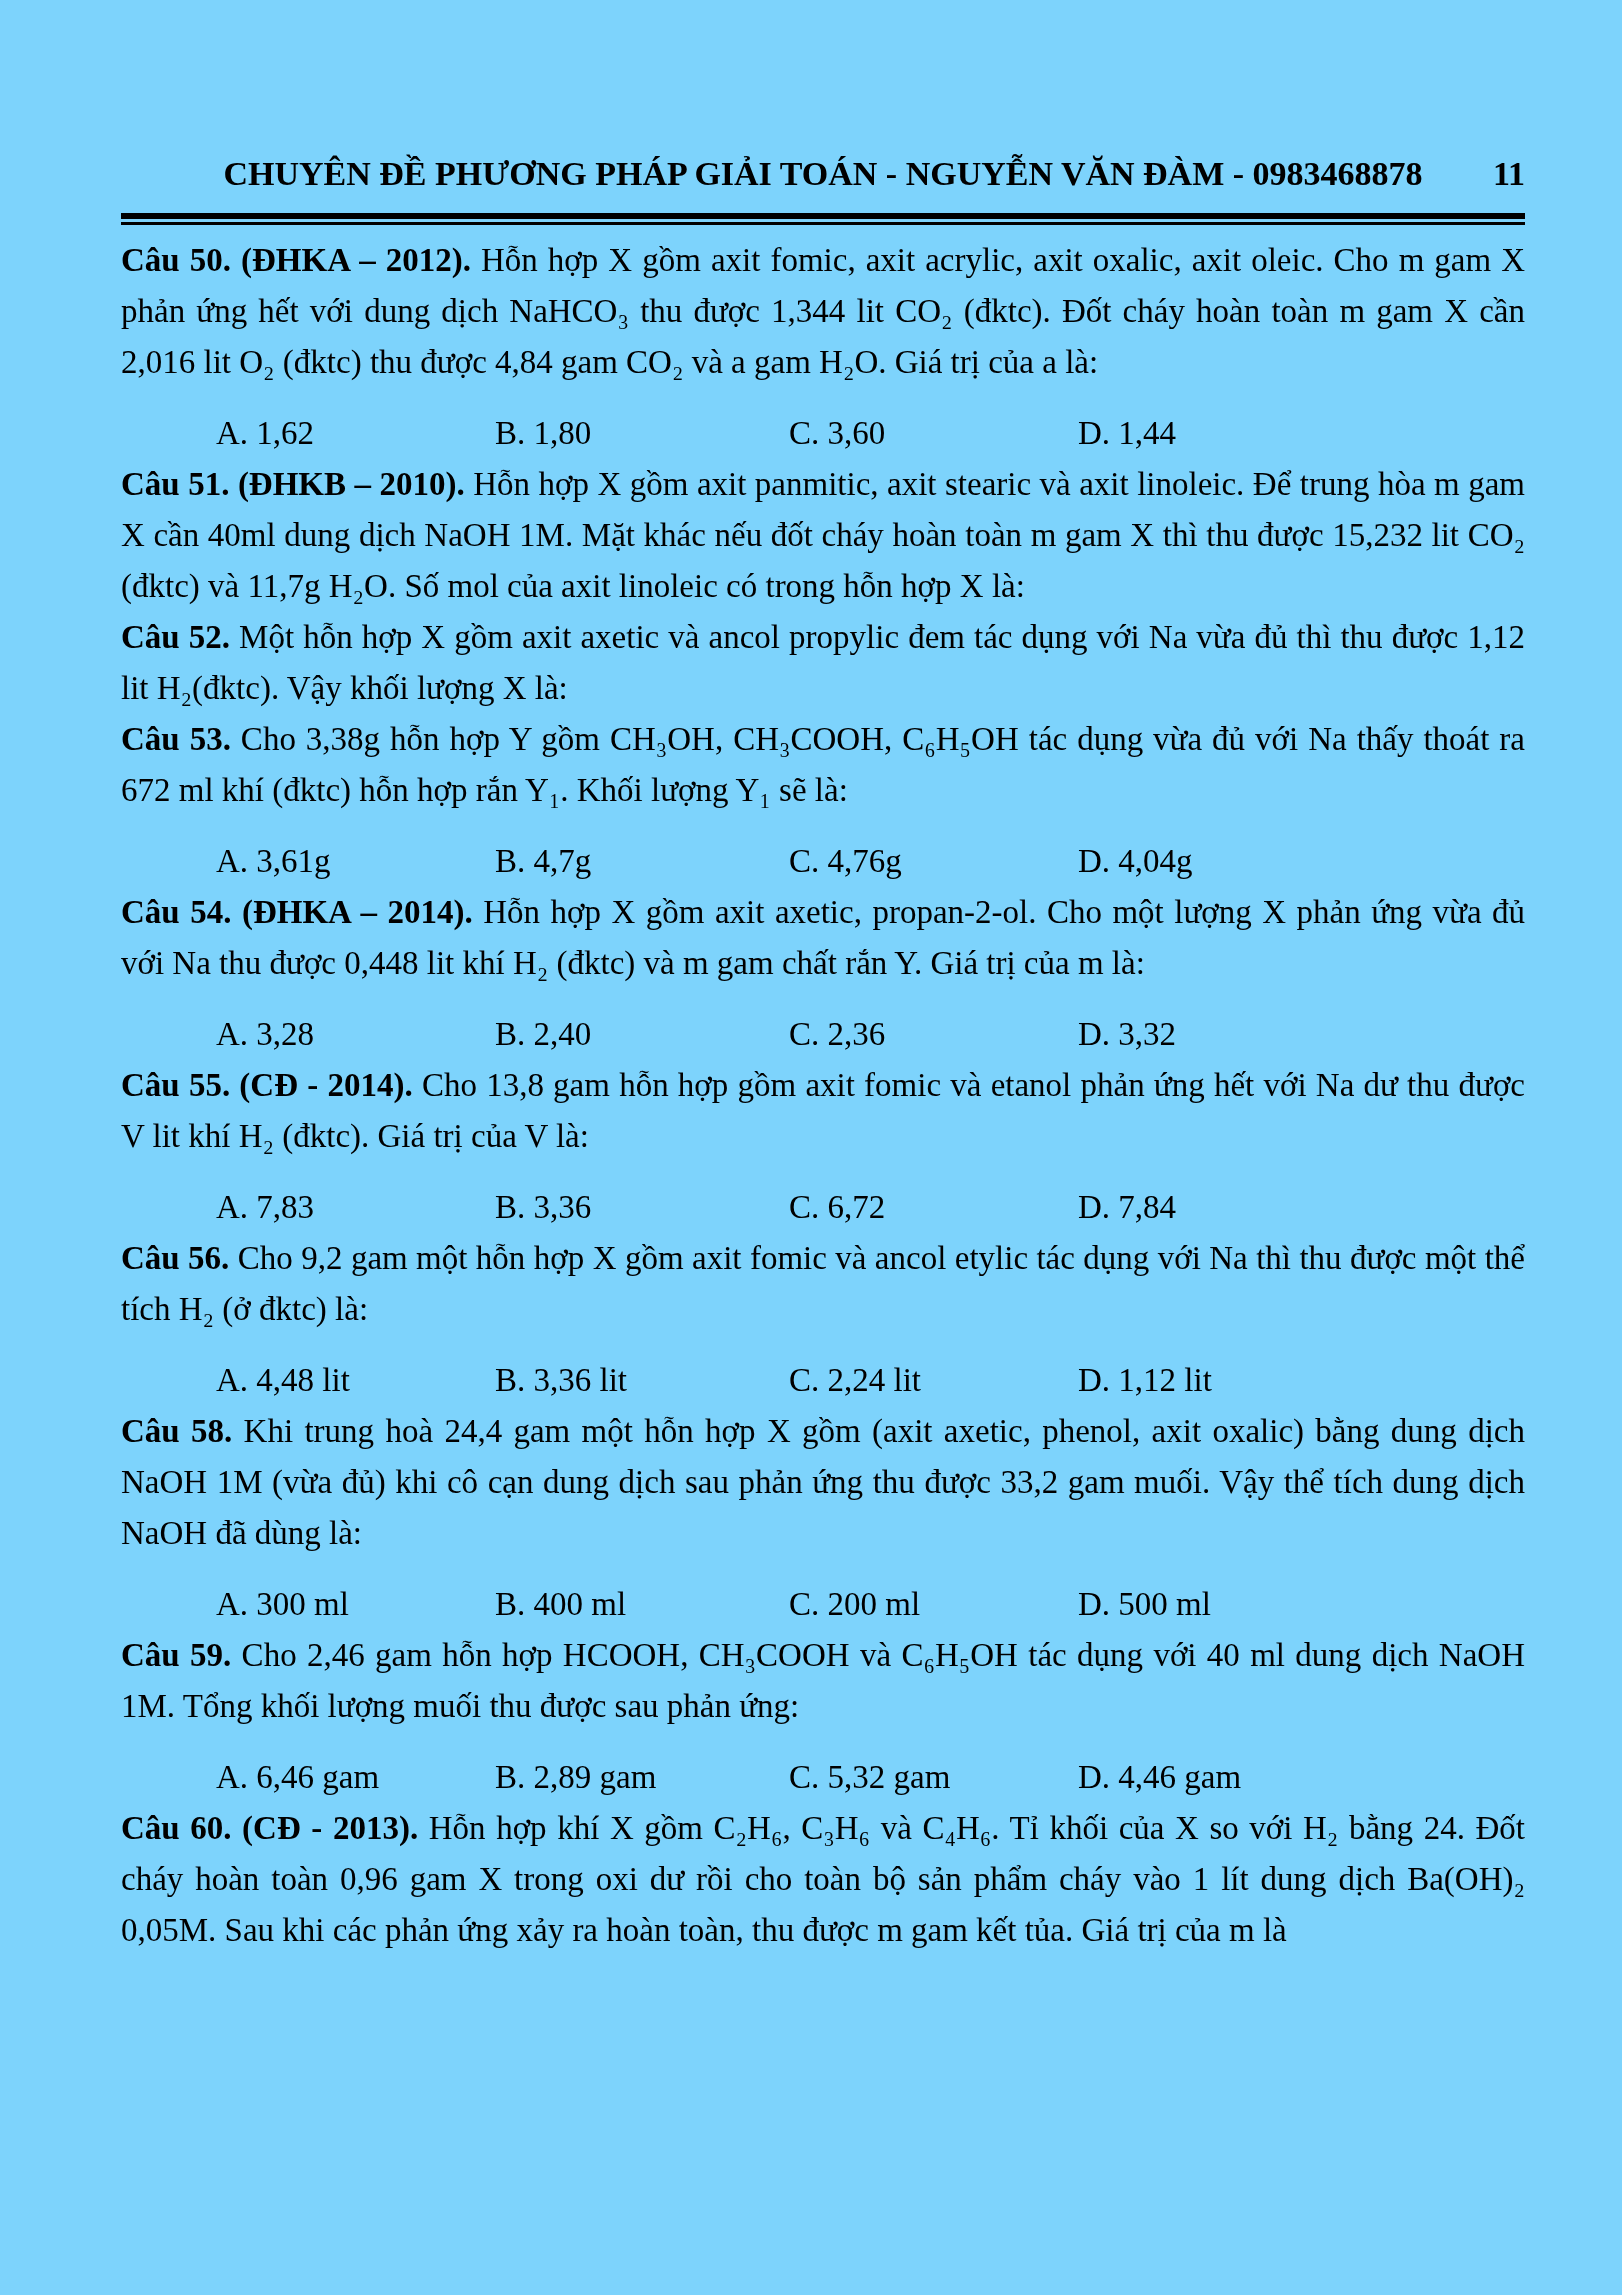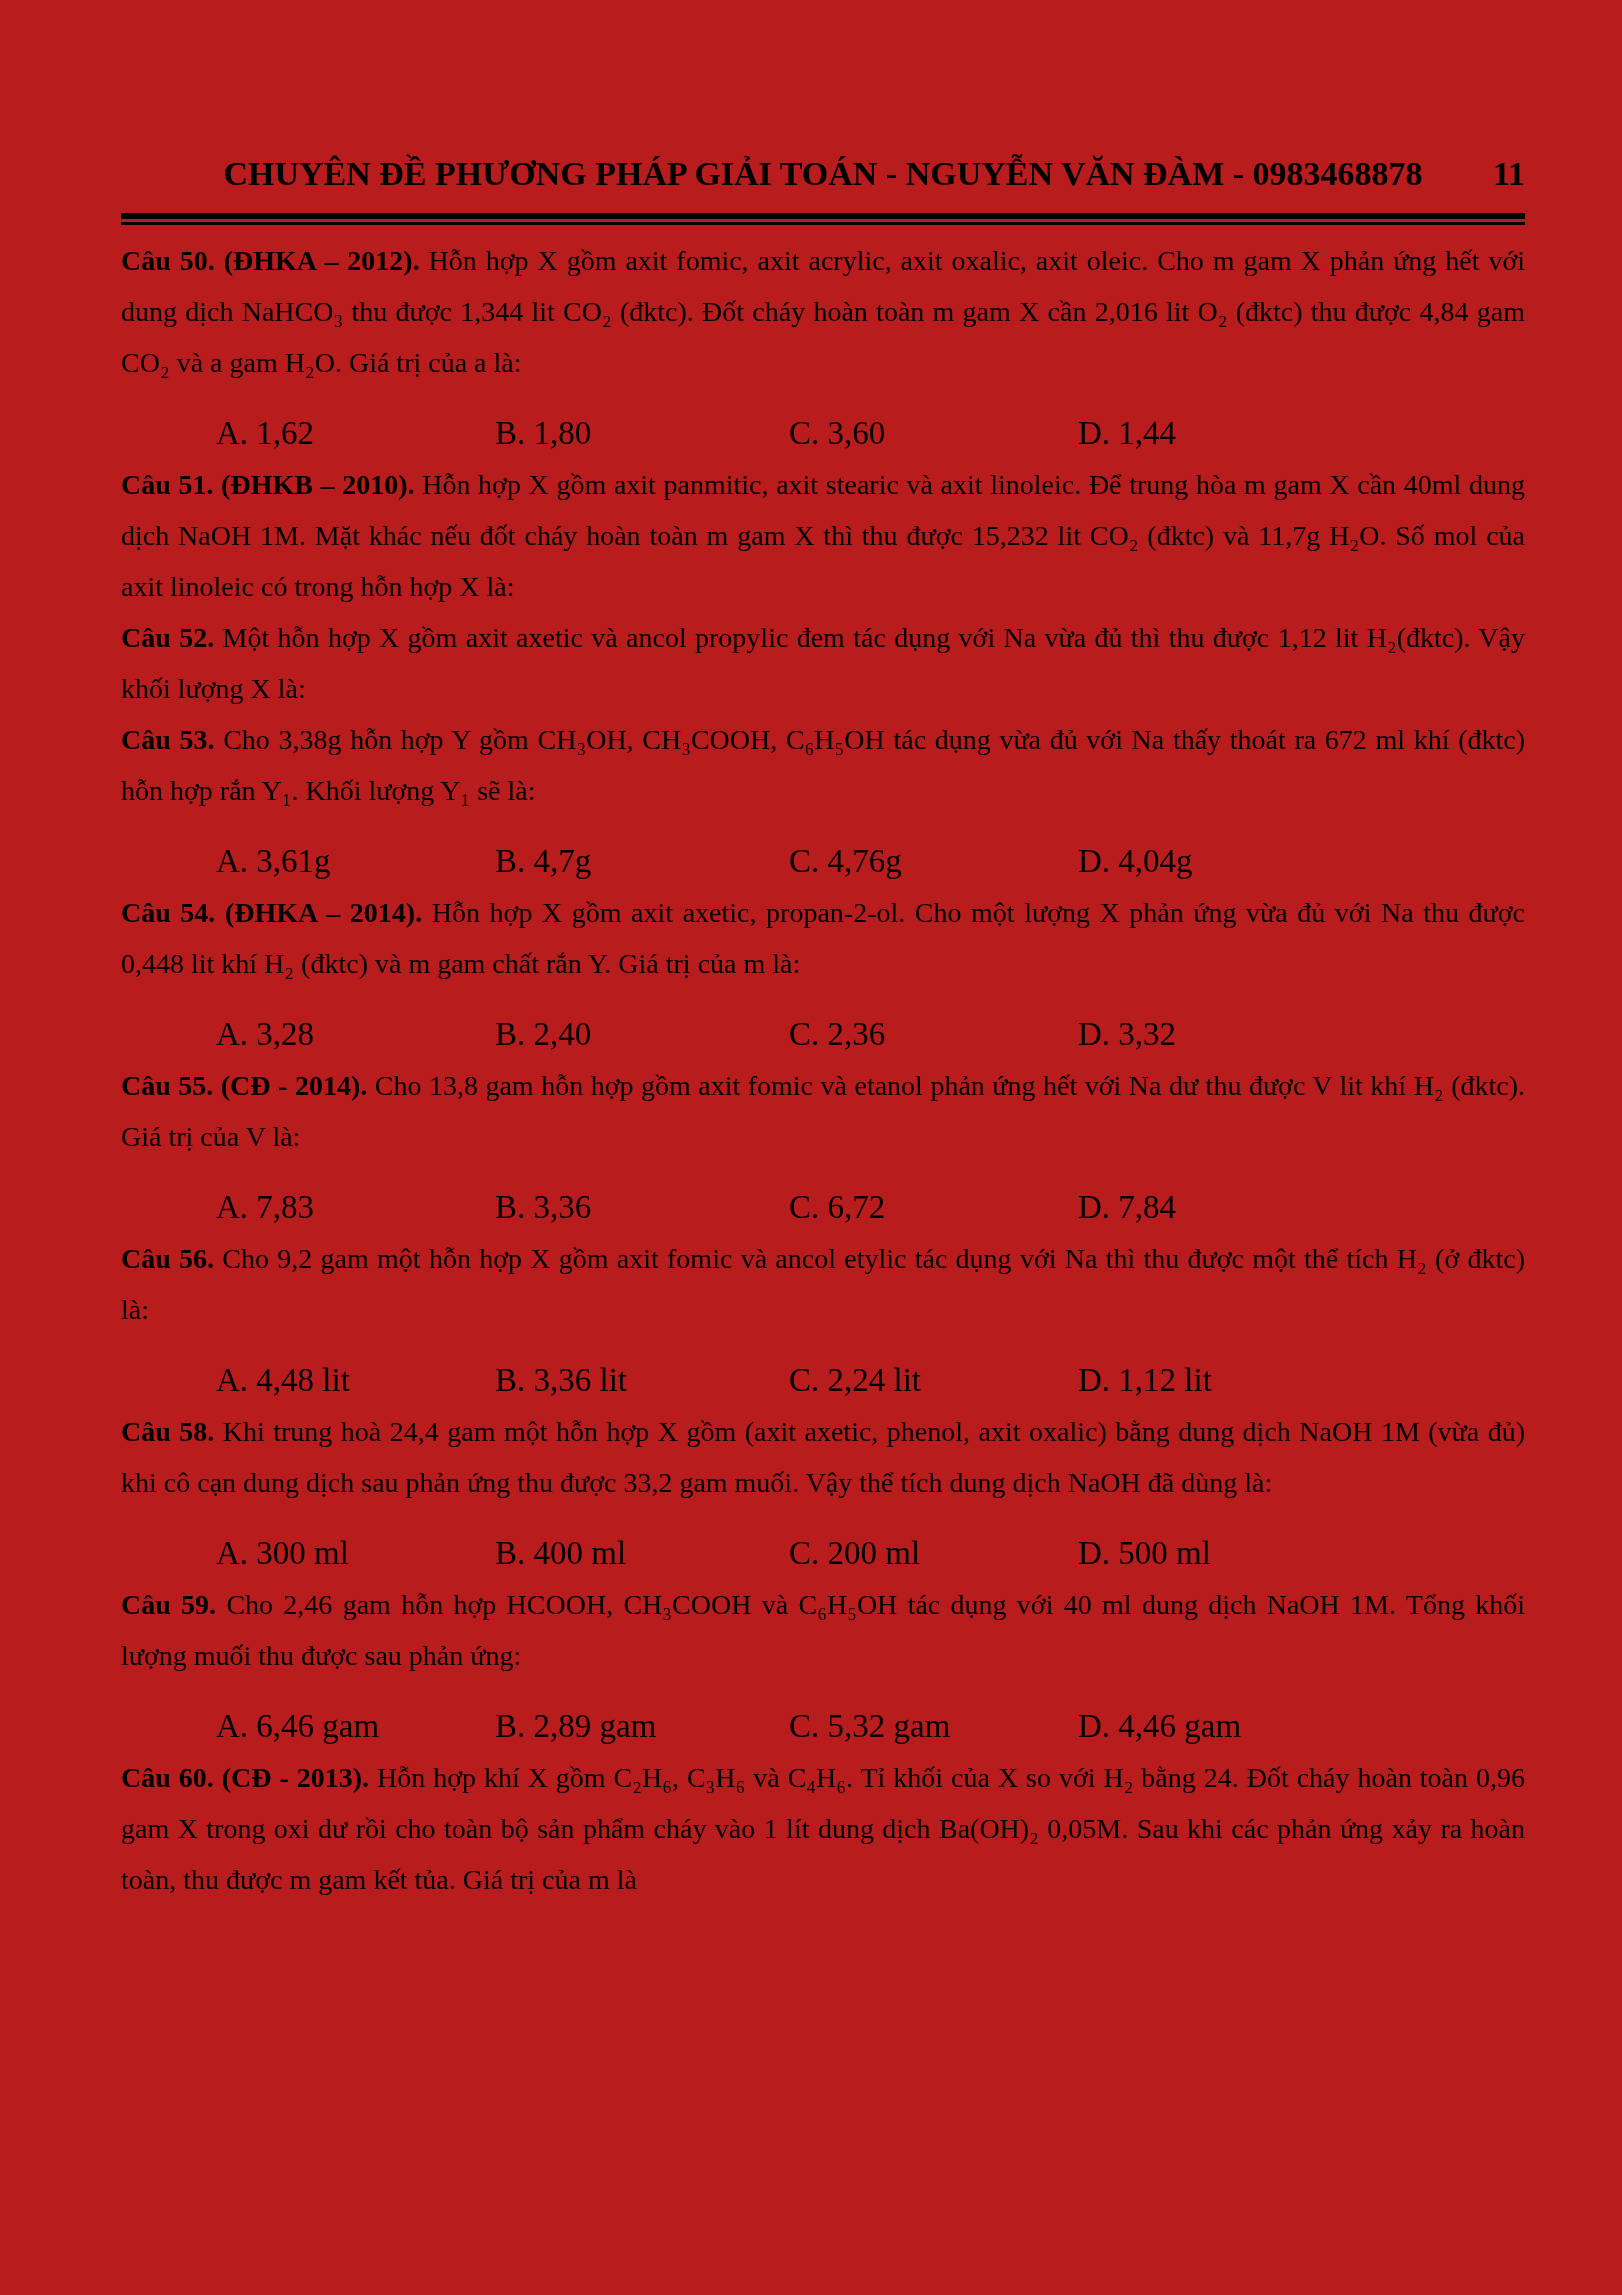--- a/index.html
+++ b/index.html
@@ -5,21 +5,21 @@
   html, body {
     margin: 0;
     padding: 0;
     background: #9a9a9a;
   }
   .page {
     position: relative;
     width: 1623px;
     height: 2295px;
     margin: 0 auto;
-    background: #b91c1c;
+    background: #7dd3fc;
     box-sizing: border-box;
     padding: 154px 98px 0 121px;
     font-family: "Liberation Serif", "DejaVu Serif", serif;
     color: #000000;
     overflow: hidden;
   }
   
   .header {
     position: relative;
     text-align: center;
@@ -45,21 +45,21 @@
     height: 2.6px;
     background: #000;
     margin-top: 3.3px;
   }
   
   .questions {
     margin-top: 10.5px;
   }
   .question p {
     margin: 0;
-    font-size: 28px;
+    font-size: 33px;
     line-height: 51px;
     text-align: justify;
   }
   .q-head {
     font-weight: bold;
   }
   .options {
     display: grid;
     grid-template-columns: 279px 294px 289px auto;
     padding-left: 95px;

